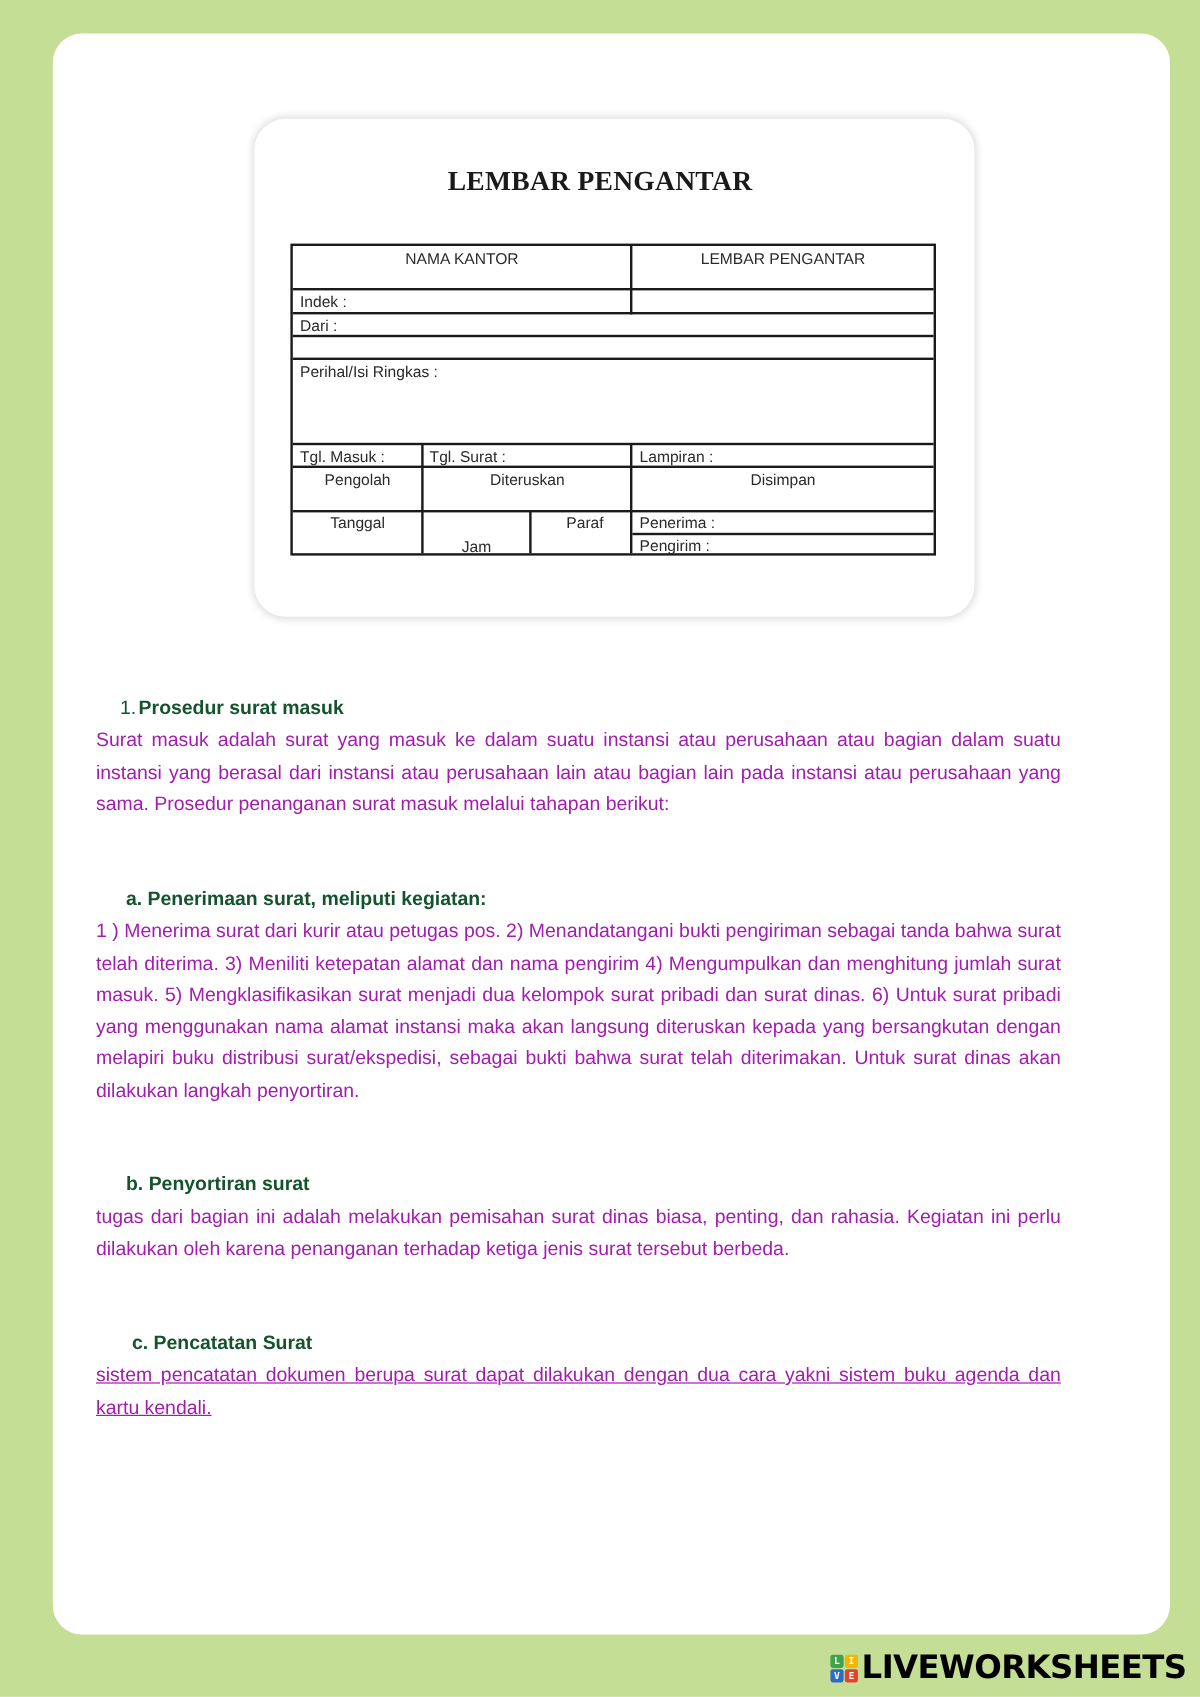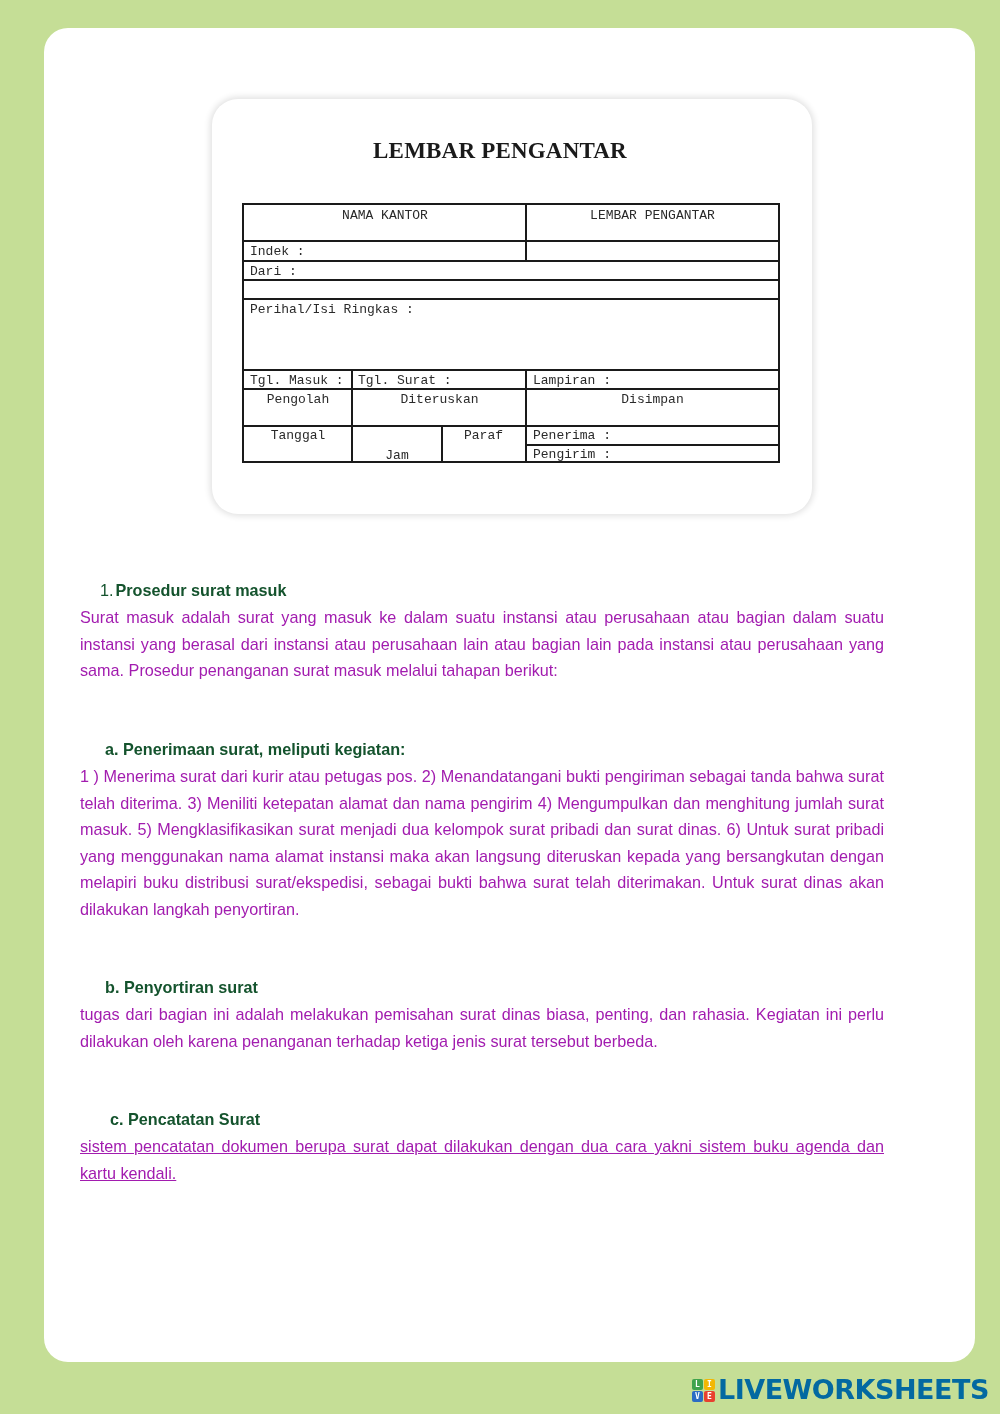--- a/index.html
+++ b/index.html
@@ -36,21 +36,21 @@
     color: #1a1a1a;
     letter-spacing: 0.2px;
   }
   .form-table {
     position: absolute;
     left: 242px; top: 203px;
     width: 538px;
     height: 260px;
     border: 2px solid #1a1a1a;
     box-sizing: border-box;
-    font-family: Liberation Mono, monospace;
+    font-family: Liberation Sans, sans-serif;
     font-size: 13px;
     color: #2a2a2a;
   }
   .cell {
     position: absolute;
     box-sizing: border-box;
     border-color: #1a1a1a;
     border-style: solid;
     border-width: 0;
     padding: 0 6px;
@@ -97,21 +97,21 @@
     font-weight: bold;
     font-size: 8px;
     color: #fff;
     display: flex; align-items: center; justify-content: center;
     border-radius: 2px;
   }
   .logo-text {
     font-family: "DejaVu Sans", sans-serif;
     font-weight: bold;
     font-size: 27px;
-    color: #0369a1;
+    color: #000000;
     letter-spacing: -0.5px;
     line-height: 30px;
   }
 </style>
 </head>
 <body>
 
 <div class="page"></div>
 
 <div class="form-card"></div>

